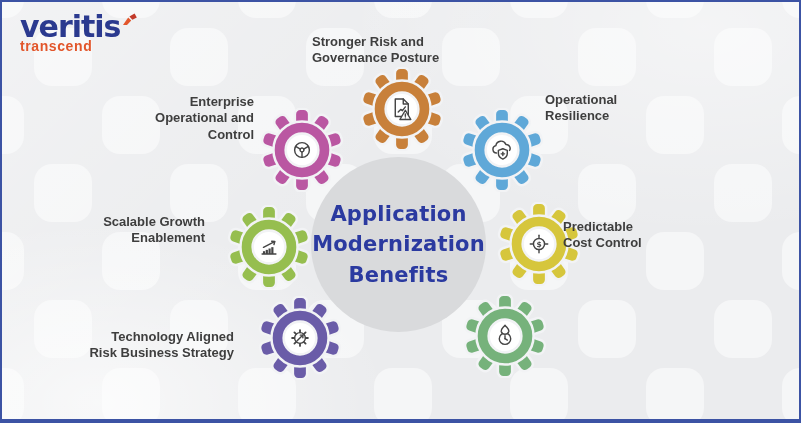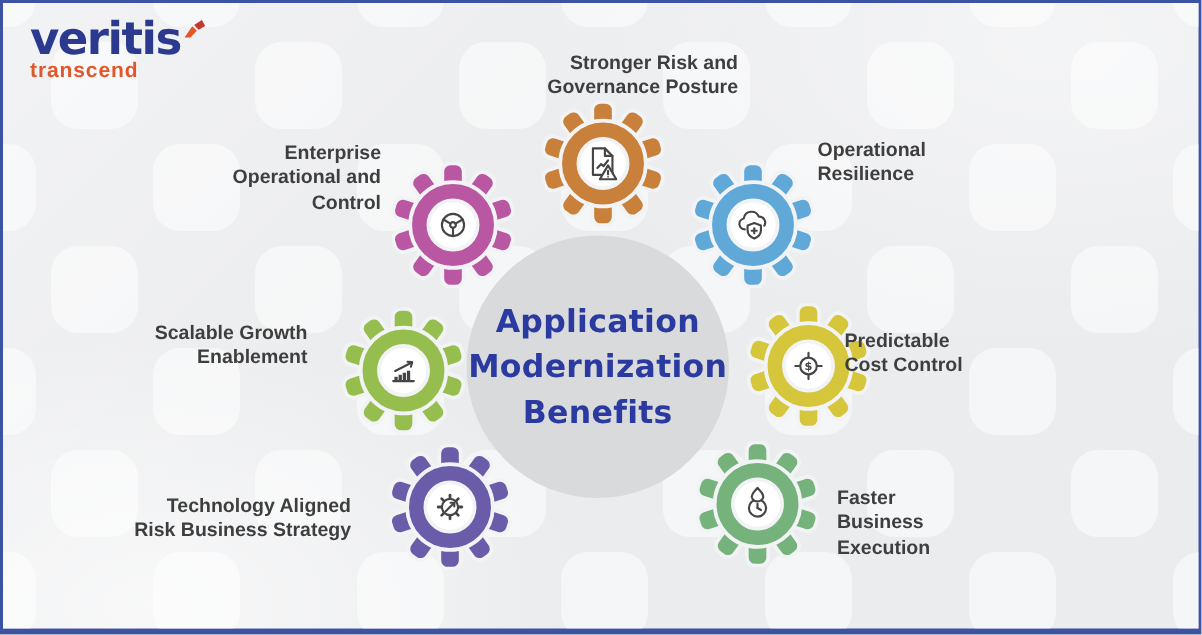--- a/index.html
+++ b/index.html
@@ -34,21 +34,21 @@
   .gear-box svg{width:100%;height:100%;display:block;}
   .glyph{stroke:#454545;fill:none;stroke-width:1.7;stroke-linecap:round;stroke-linejoin:round;}
   .glyph .fillwhite{fill:#ffffff;}
   .glyph .bar{fill:#454545;stroke:none;}
   .glyph .dot{fill:#454545;stroke:none;}
   .glyph-text{fill:#454545;stroke:none;font:700 9px "DejaVu Sans",sans-serif;text-anchor:middle;}
   .spoke{stroke-width:2.2;}
   
   .benefit-label{position:absolute;z-index:2;font-size:13px;font-weight:700;line-height:1.25;
     color:#3E3E3E;white-space:pre-line;}
-  .al-c{text-align:right;}
+  .al-c{text-align:left;}
   .al-r{text-align:right;}
 </style>
 </head>
 <body>
 
 <div id="stage">
   <div id="bg-tiles">
       <div class="bg-tile" style="left: -36px; top: -42px;"></div>
       <div class="bg-tile" style="left: 100px; top: -42px;"></div>
       <div class="bg-tile" style="left: 236px; top: -42px;"></div>
@@ -184,23 +184,20 @@
     <svg viewBox="-50 -50 100 100">
       <use href="#gear-shape" fill="#76B27B"></use>
       <g class="glyph">
         <circle cx="0" cy="3.2" r="6.8"></circle>
         <path class="fillwhite" d="M 0,-12.8 C -2.4,-9.6 -5,-8.7 -4.5,-5.4 A 4.7,4.7 0 0 0 4.5,-5.4 C 5,-8.7 2.4,-9.6 0,-12.8 Z"></path>
         <line x1="0" y1="3.2" x2="0" y2="-0.2"></line>
         <line x1="0" y1="3.2" x2="2.8" y2="4.8"></line>
       </g>
     </svg>
   </div>
-  <div class="benefit-label" style="left:556px;top:322px">Faster
-Business
-Execution</div>
 
   <div class="gear-box" style="left:256px;top:294px">
     <svg viewBox="-50 -50 100 100">
       <use href="#gear-shape" fill="#6A5CA8"></use>
       <g class="glyph">
         <circle r="6.4"></circle>
         <line class="spoke" x1="6.8" y1="0" x2="9.4" y2="0"></line>
         <line class="spoke" x1="6.8" y1="0" x2="9.4" y2="0" transform="rotate(45)"></line>
         <line class="spoke" x1="6.8" y1="0" x2="9.4" y2="0" transform="rotate(90)"></line>
         <line class="spoke" x1="6.8" y1="0" x2="9.4" y2="0" transform="rotate(135)"></line>

